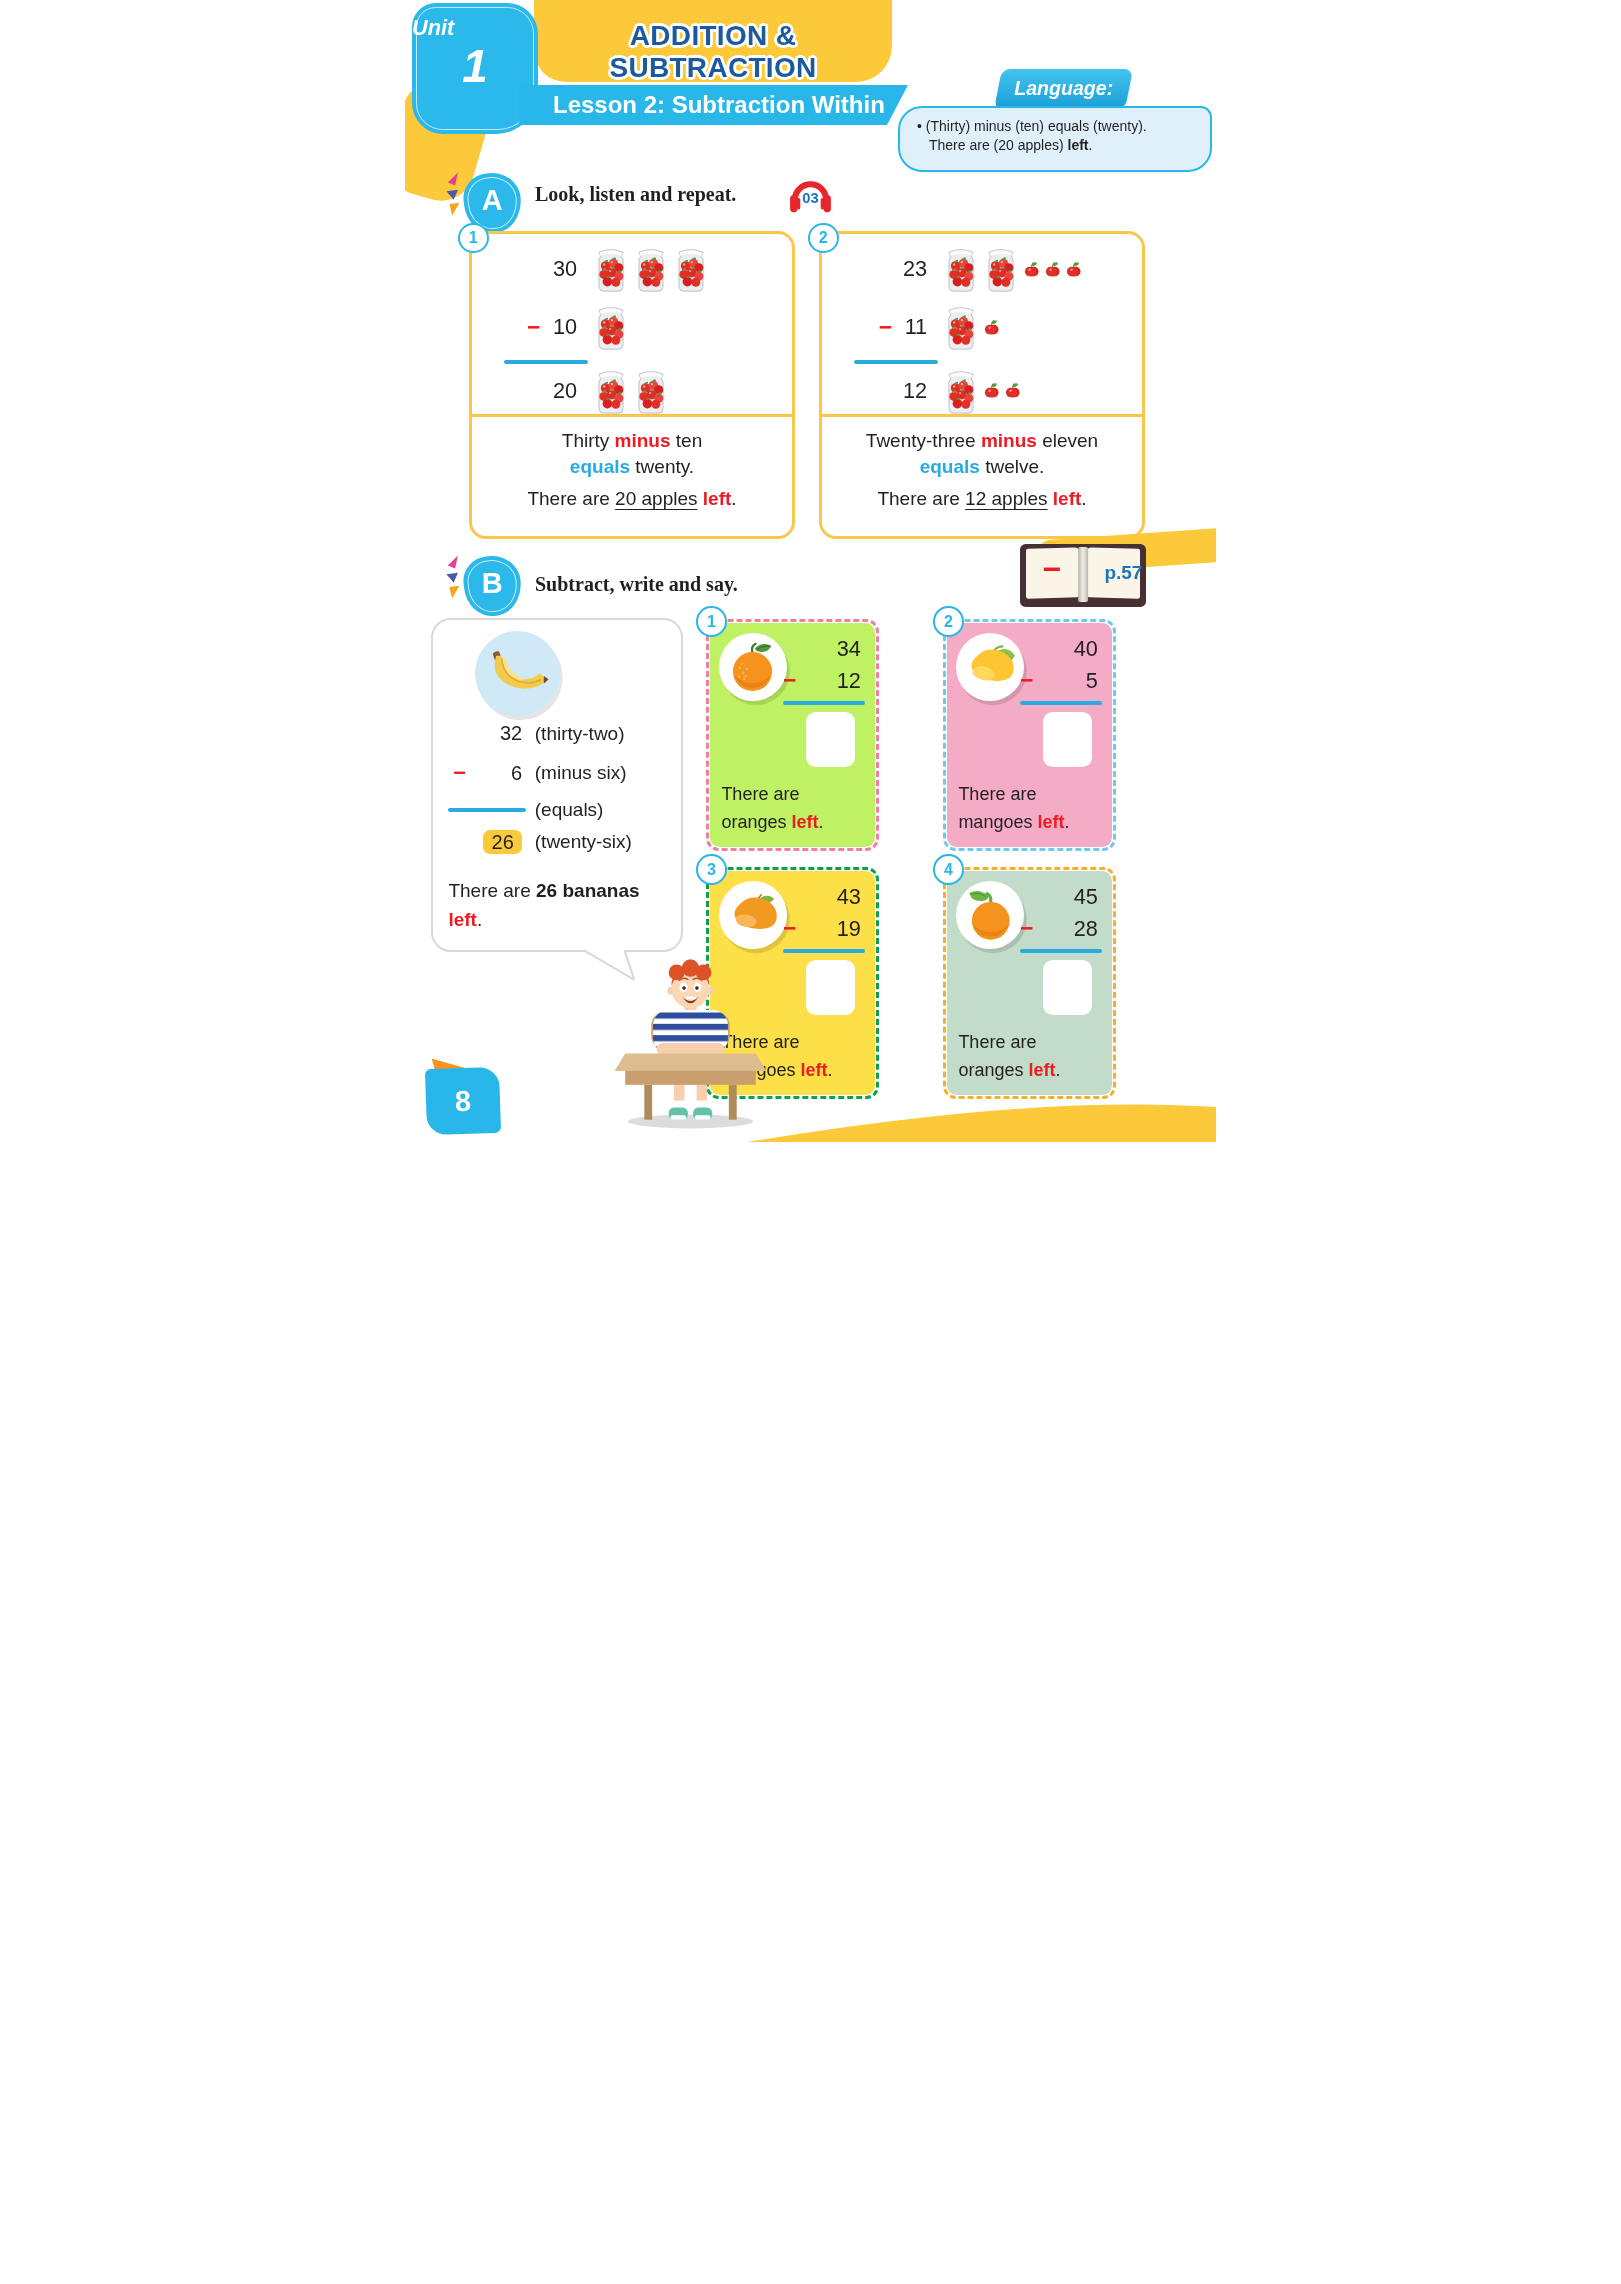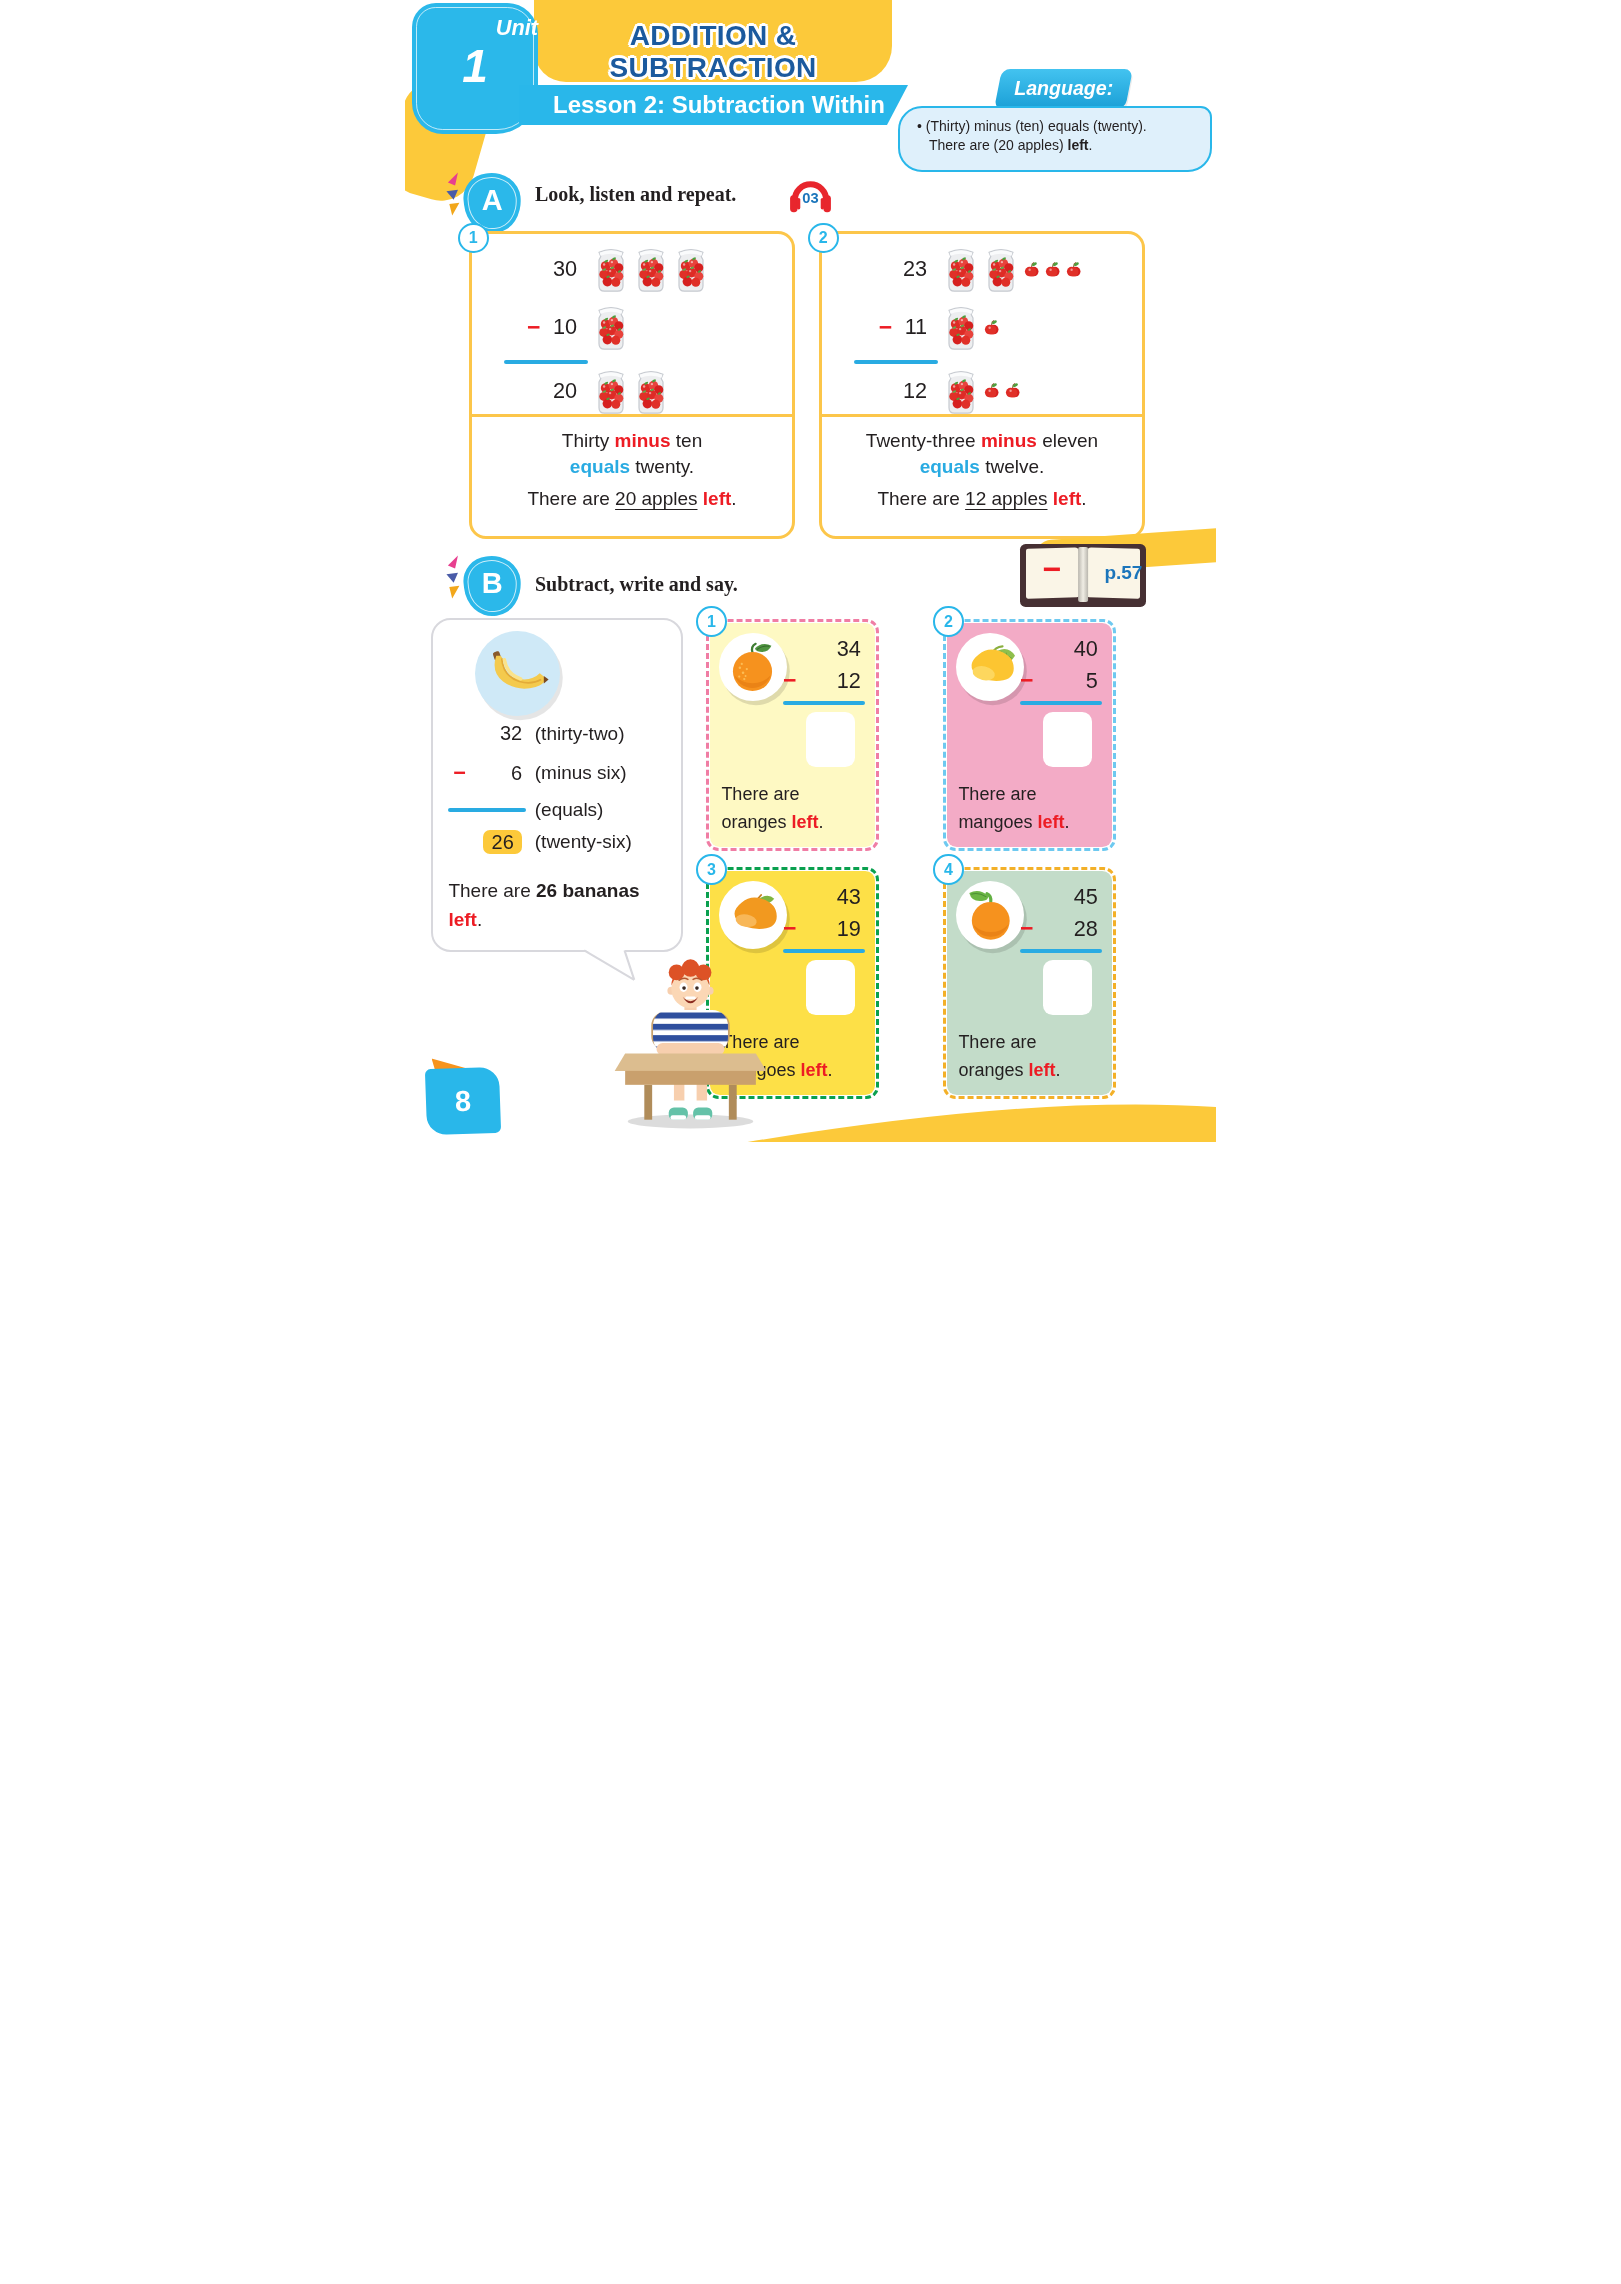--- a/index.html
+++ b/index.html
@@ -5,21 +5,21 @@
   html,body{margin:0;padding:0;background:#ffffff;font-family:"Liberation Sans",sans-serif;color:#231f20;}
   #page{position:relative;width:811px;height:1142px;margin:0 auto;background:#fff;overflow:hidden;}
 
   
   .banner{position:absolute;left:129px;top:0;width:358px;height:82px;background:#fcc93a;border-radius:0 0 36px 32px;}
   .main-title{position:absolute;left:0;right:0;top:19.6px;text-align:center;font-size:28px;font-weight:800;color:#1b5a9e;letter-spacing:0.3px;
     text-shadow:-2.1px -2.1px 0 #fff,2.1px -2.1px 0 #fff,-2.1px 2.1px 0 #fff,2.1px 2.1px 0 #fff,0 -2.8px 0 #fff,0 2.8px 0 #fff,-2.8px 0 0 #fff,2.8px 0 0 #fff;}
   .unit-swoosh{position:absolute;left:-9.8px;top:82px;width:87px;height:117px;background:#fcc93a;border-radius:34px;transform:rotate(16deg);}
   .unit-badge{position:absolute;left:7px;top:2.8px;width:126px;height:131px;background:#2bb8ea;border-radius:24px 31px 42px 31px;}
   .unit-badge::after{content:"";position:absolute;inset:4.2px;border:1.4px solid rgba(255,255,255,.7);border-radius:19.6px 26.6px 36px 26.6px;}
-  .unit-word{position:absolute;left:0;right:0;top:12.6px;text-align:right;font-size:21.7px;font-weight:800;font-style:italic;color:#fff;}
+  .unit-word{position:absolute;left:0;right:0;top:12.6px;text-align:left;font-size:21.7px;font-weight:800;font-style:italic;color:#fff;}
   .unit-num{position:absolute;left:0;right:0;top:36px;text-align:center;font-size:46px;font-weight:800;font-style:italic;color:#fff;}
   .lesson-bar{position:absolute;left:114px;top:85px;width:389px;height:40px;background:#29b7ea;clip-path:polygon(0 0,100% 0,calc(100% - 21px) 100%,0 100%);}
   .lesson-bar span{display:block;padding-left:34px;line-height:40px;font-size:24px;font-weight:800;color:#fff;}
   .lang-tab{position:absolute;left:593px;top:69px;width:131px;height:40px;background:linear-gradient(#43c3f0,#1a9fd6);border-radius:8.4px;transform:skewX(-11deg);box-shadow:1.4px 2.1px 0 rgba(0,0,0,.08);}
   .lang-tab span{display:block;text-align:center;line-height:38px;font-size:19.6px;font-weight:800;font-style:italic;color:#fff;transform:skewX(11deg);}
   .lang-box{position:absolute;left:493px;top:106px;width:310px;height:62px;background:#dff0fb;border:2.8px solid #29b7ea;border-radius:24px 11.2px 24px 24px;}
   .lang-box .l1{margin:9.8px 0 0 17px;font-size:14px;}
   .lang-box .l2{margin:2.8px 0 0 29px;font-size:14px;}
   .b{font-weight:700;}
   .red-b{color:#ed1c24;font-weight:700;margin-top:24px;}
@@ -70,21 +70,21 @@
   .ex-row .word{padding-left:9.8px;}
   .ex-row .minus{text-align:center;font-size:21.7px;}
   .bubble .blue-line2{grid-column:1/3;width:78px;height:3.5px;background:#29abe2;border-radius:2.1px;margin-left:4.2px;}
   .ans-chip{display:inline-block;background:#fcc93a;border-radius:7px;padding:0.7px 8.4px;font-size:20px;}
   .bubble-sentence{position:absolute;left:15.4px;top:257px;font-size:19px;line-height:1.5;}
 
   
   .ex{position:absolute;width:173px;height:232px;border-radius:12.6px;}
   .ex .dash{position:absolute;inset:0;border-radius:12.6px;}
   .ex .card{position:absolute;inset:4.2px;border-radius:9.8px;}
-  .ex1 .dash{border:3.5px dashed #f07da4;} .ex1 .card{background:#fef9c3;}
+  .ex1 .dash{border:3.5px dashed #f07da4;} .ex1 .card{background:#bef264;}
   .ex2 .dash{border:3.5px dashed #6ec9f0;} .ex2 .card{background:#f3abc6;}
   .ex3 .dash{border:3.5px dashed #0aa04f;} .ex3 .card{background:#fde047;}
   .ex4 .dash{border:3.5px dashed #f3b028;} .ex4 .card{background:#c3dcc9;}
   .ex .num-badge{left:-9.8px;top:-12.6px;z-index:3;}
   .fruit-circle{position:absolute;left:8.4px;top:9.8px;width:68px;height:68px;background:#fff;border-radius:50%;box-shadow:2.8px 4.2px 0 rgba(0,0,0,.12);display:flex;align-items:center;justify-content:center;}
   .ex-eq{position:absolute;top:12.6px;right:9.8px;width:82px;}
   .ex-eq .m1{text-align:right;font-size:21.7px;padding-right:4.2px;}
   .ex-eq .m2{display:flex;justify-content:space-between;align-items:center;margin-top:5.6px;font-size:21.7px;padding-right:4.2px;}
   .ex-eq .m2 .minus{font-size:23px;}
   .ex-eq .line{height:3.5px;background:#29abe2;border-radius:2.1px;margin-top:7px;}

